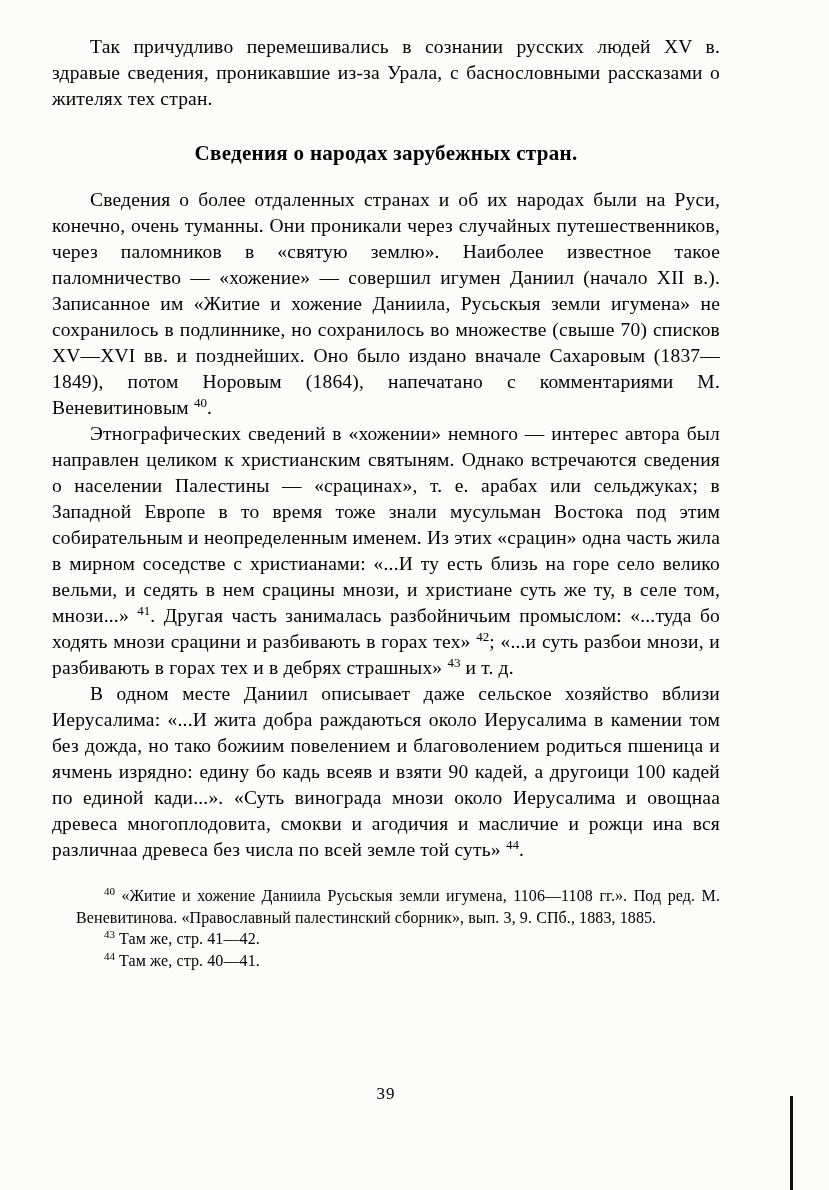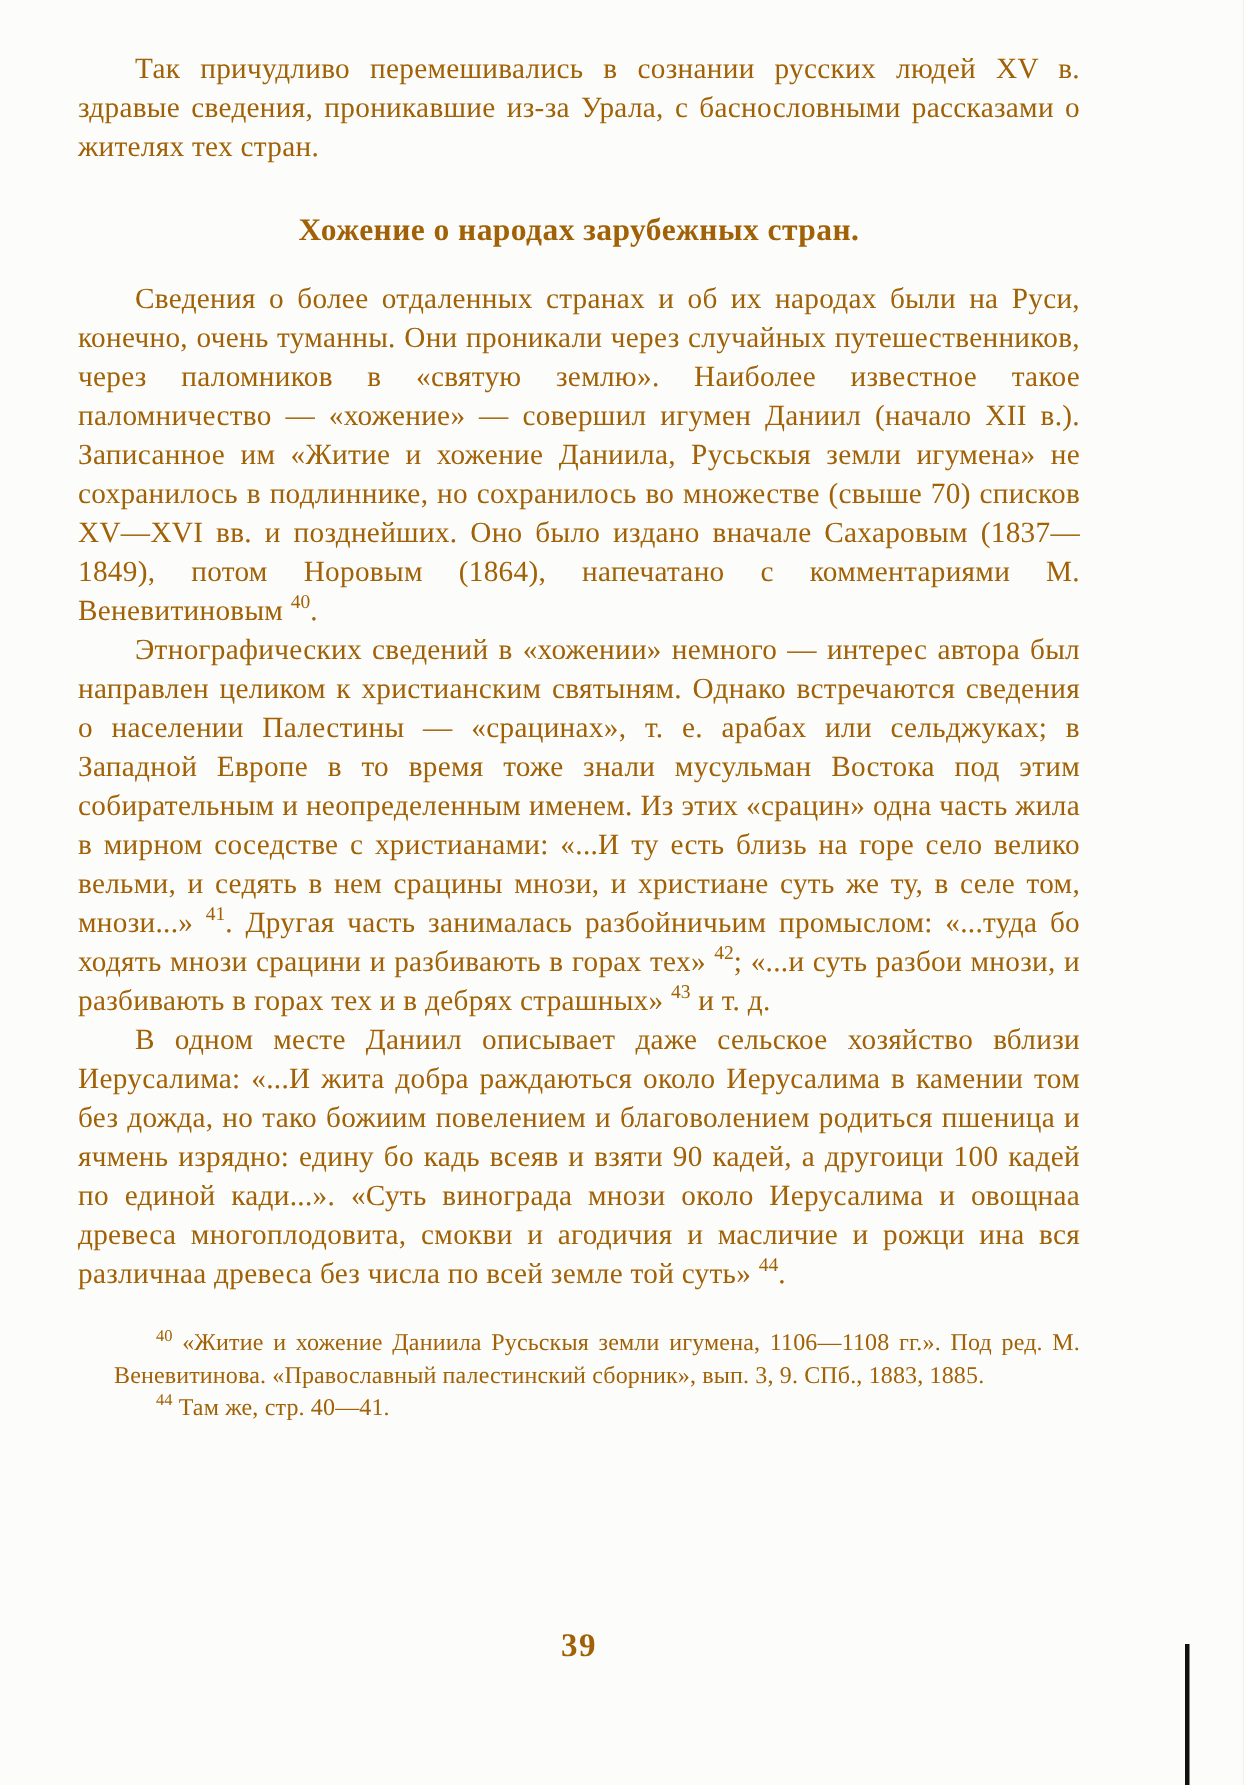--- a/index.html
+++ b/index.html
@@ -5,21 +5,21 @@
   html, body {
     margin: 0;
     padding: 0;
     background: #e8e8e6;
   }
   .page {
     position: relative;
     width: 829px;
     height: 1190px;
     background: #fcfcfa;
-    color: #a16207;
+    color: #000000;
     font-family: "Liberation Serif", "DejaVu Serif", serif;
     overflow: hidden;
     margin: 0 auto;
   }
   .content {
     position: absolute;
     left: 52px;
     top: 34px;
     width: 668px;
   }
@@ -59,23 +59,22 @@
   }
   .footnotes sup.fnref {
     font-size: 11px;
   }
   .page-number {
     position: absolute;
     left: 52px;
     width: 668px;
     top: 1084px;
     text-align: center;
-    font-size: 22px;
+    font-size: 17px;
     letter-spacing: 1px;
-    font-weight: bold;
   }
   .scan-line {
     position: absolute;
     right: 36px;
     top: 1096px;
     width: 3px;
     height: 94px;
     background: #111111;
   }
 </style>
@@ -83,40 +82,43 @@
 <body>
 
 <div class="page">
   <div class="content">
 
     <p class="body-par">
       <span>Так причудливо перемешивались в сознании русских людей XV в. здравые сведения, проникавшие из-за Урала, с баснословными рассказами о жителях тех стран.</span>
     </p>
 
     <h2 class="section-heading">
-      <span>Хожение о народах зарубежных стран.</span><br>
+      <span>Сведения о народах зарубежных стран.</span><br>
     </h2>
 
     <p class="body-par">
       <span>Сведения о более отдаленных странах и об их народах были на Руси, конечно, очень туманны. Они проникали через случайных путешественников, через паломников в «святую землю». Наиболее известное такое паломничество — «хожение» — совершил игумен Даниил (начало XII в.). Записанное им «Житие и хожение Даниила, Русьскыя земли игумена» не сохранилось в подлиннике, но сохранилось во множестве (свыше 70) списков XV—XVI вв. и позднейших. Оно было издано вначале Сахаровым (1837—1849), потом Норовым (1864), напечатано с комментариями М. Веневитиновым </span><sup class="fnref">40</sup><span>.</span>
     </p>
 
     <p class="body-par">
       <span>Этнографических сведений в «хожении» немного — интерес автора был направлен целиком к христианским святыням. Однако встречаются сведения о населении Палестины — «срацинах», т. е. арабах или сельджуках; в Западной Европе в то время тоже знали мусульман Востока под этим собирательным и неопределенным именем. Из этих «срацин» одна часть жила в мирном соседстве с христианами: «...И ту есть близь на горе село велико вельми, и седять в нем срацины мнози, и христиане суть же ту, в селе том, мнози...» </span><sup class="fnref">41</sup><span>. Другая часть занималась разбойничьим промыслом: «...туда бо ходять мнози срацини и разбивають в горах тех» </span><sup class="fnref">42</sup><span>; «...и суть разбои мнози, и разбивають в горах тех и в дебрях страшных» </span><sup class="fnref">43</sup><span> и т. д.</span>
     </p>
 
     <p class="body-par">
       <span>В одном месте Даниил описывает даже сельское хозяйство вблизи Иерусалима: «...И жита добра раждаються около Иерусалима в камении том без дожда, но тако божиим повелением и благоволением родиться пшеница и ячмень изрядно: едину бо кадь всеяв и взяти 90 кадей, а другоици 100 кадей по единой кади...». «Суть винограда мнози около Иерусалима и овощнаа древеса многоплодовита, смокви и агодичия и масличие и рожци ина вся различнаа древеса без числа по всей земле той суть» </span><sup class="fnref">44</sup><span>.</span>
     </p>
 
     <div class="footnotes">
       <p class="fn">
         <sup class="fnref">40</sup><span> «Житие и хожение Даниила Русьскыя земли игумена, 1106—1108 гг.». Под ред. М. Веневитинова. «Православный палестинский сборник», вып. 3, 9. СПб., 1883, 1885.</span>
       </p>
       <p class="fn">
+        <sup class="fnref">43</sup><span> Там же, стр. 41—42.</span>
+      </p>
+      <p class="fn">
         <sup class="fnref">44</sup><span> Там же, стр. 40—41.</span>
       </p>
     </div>
 
   </div>
 
   <div class="page-number">39</div>
   <div class="scan-line"></div>
 </div>
 

